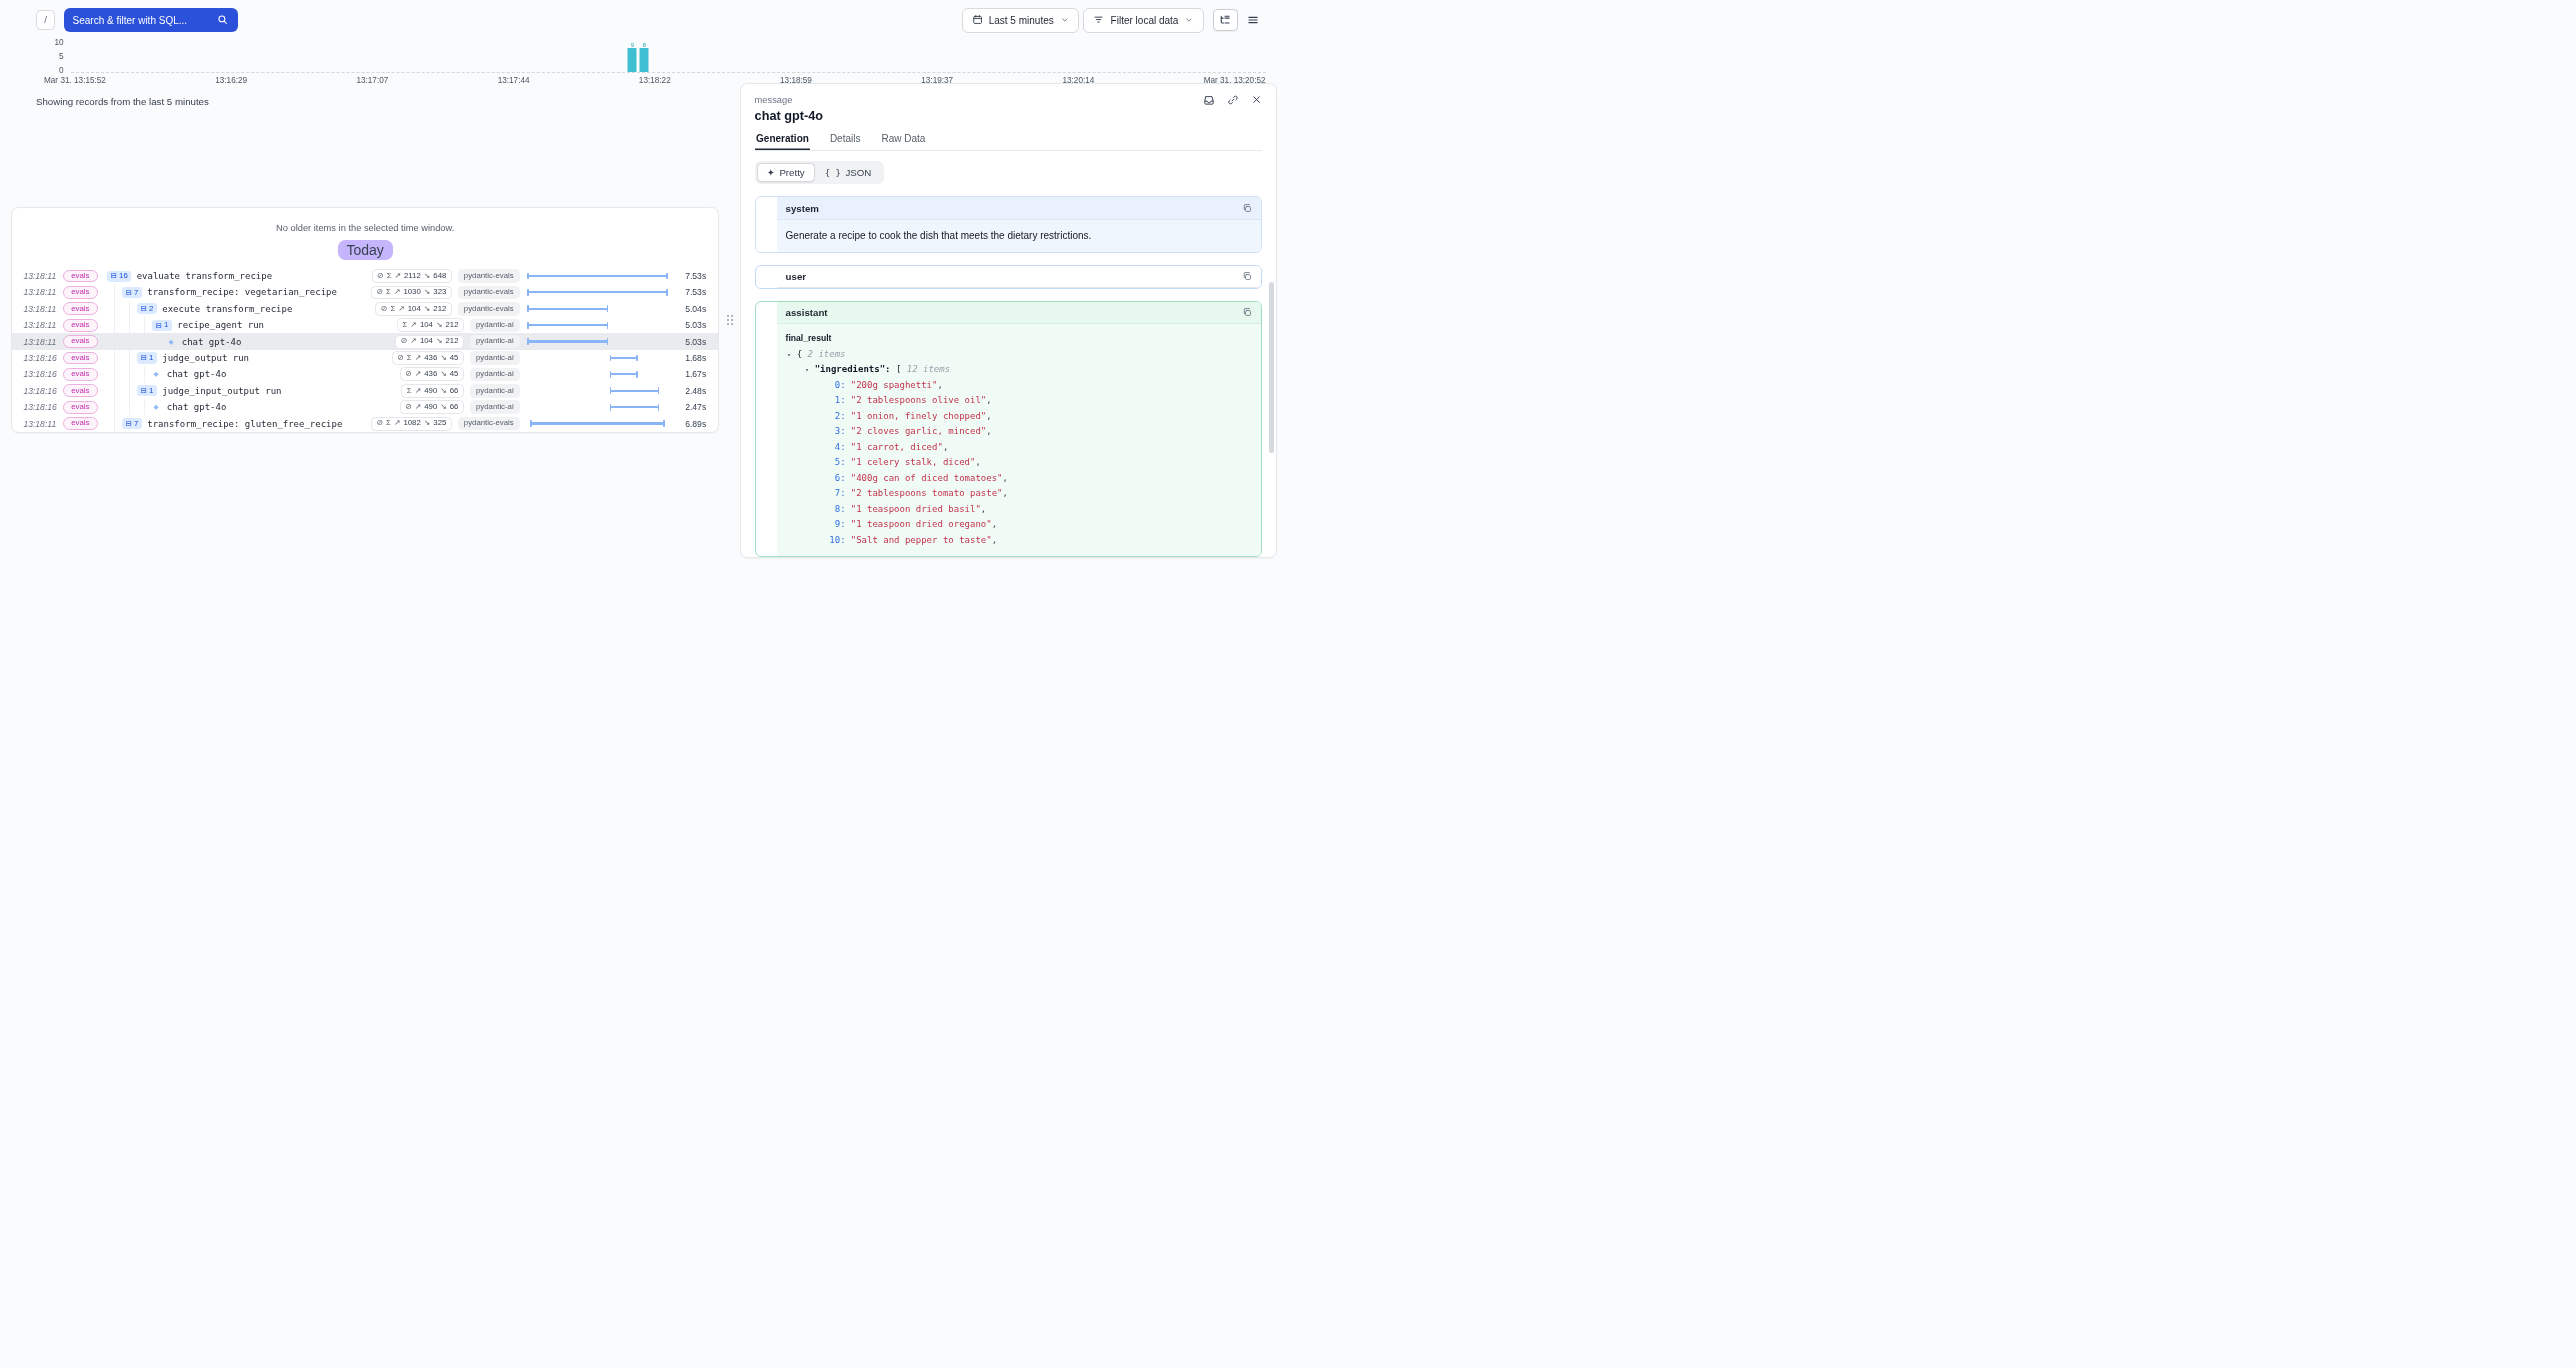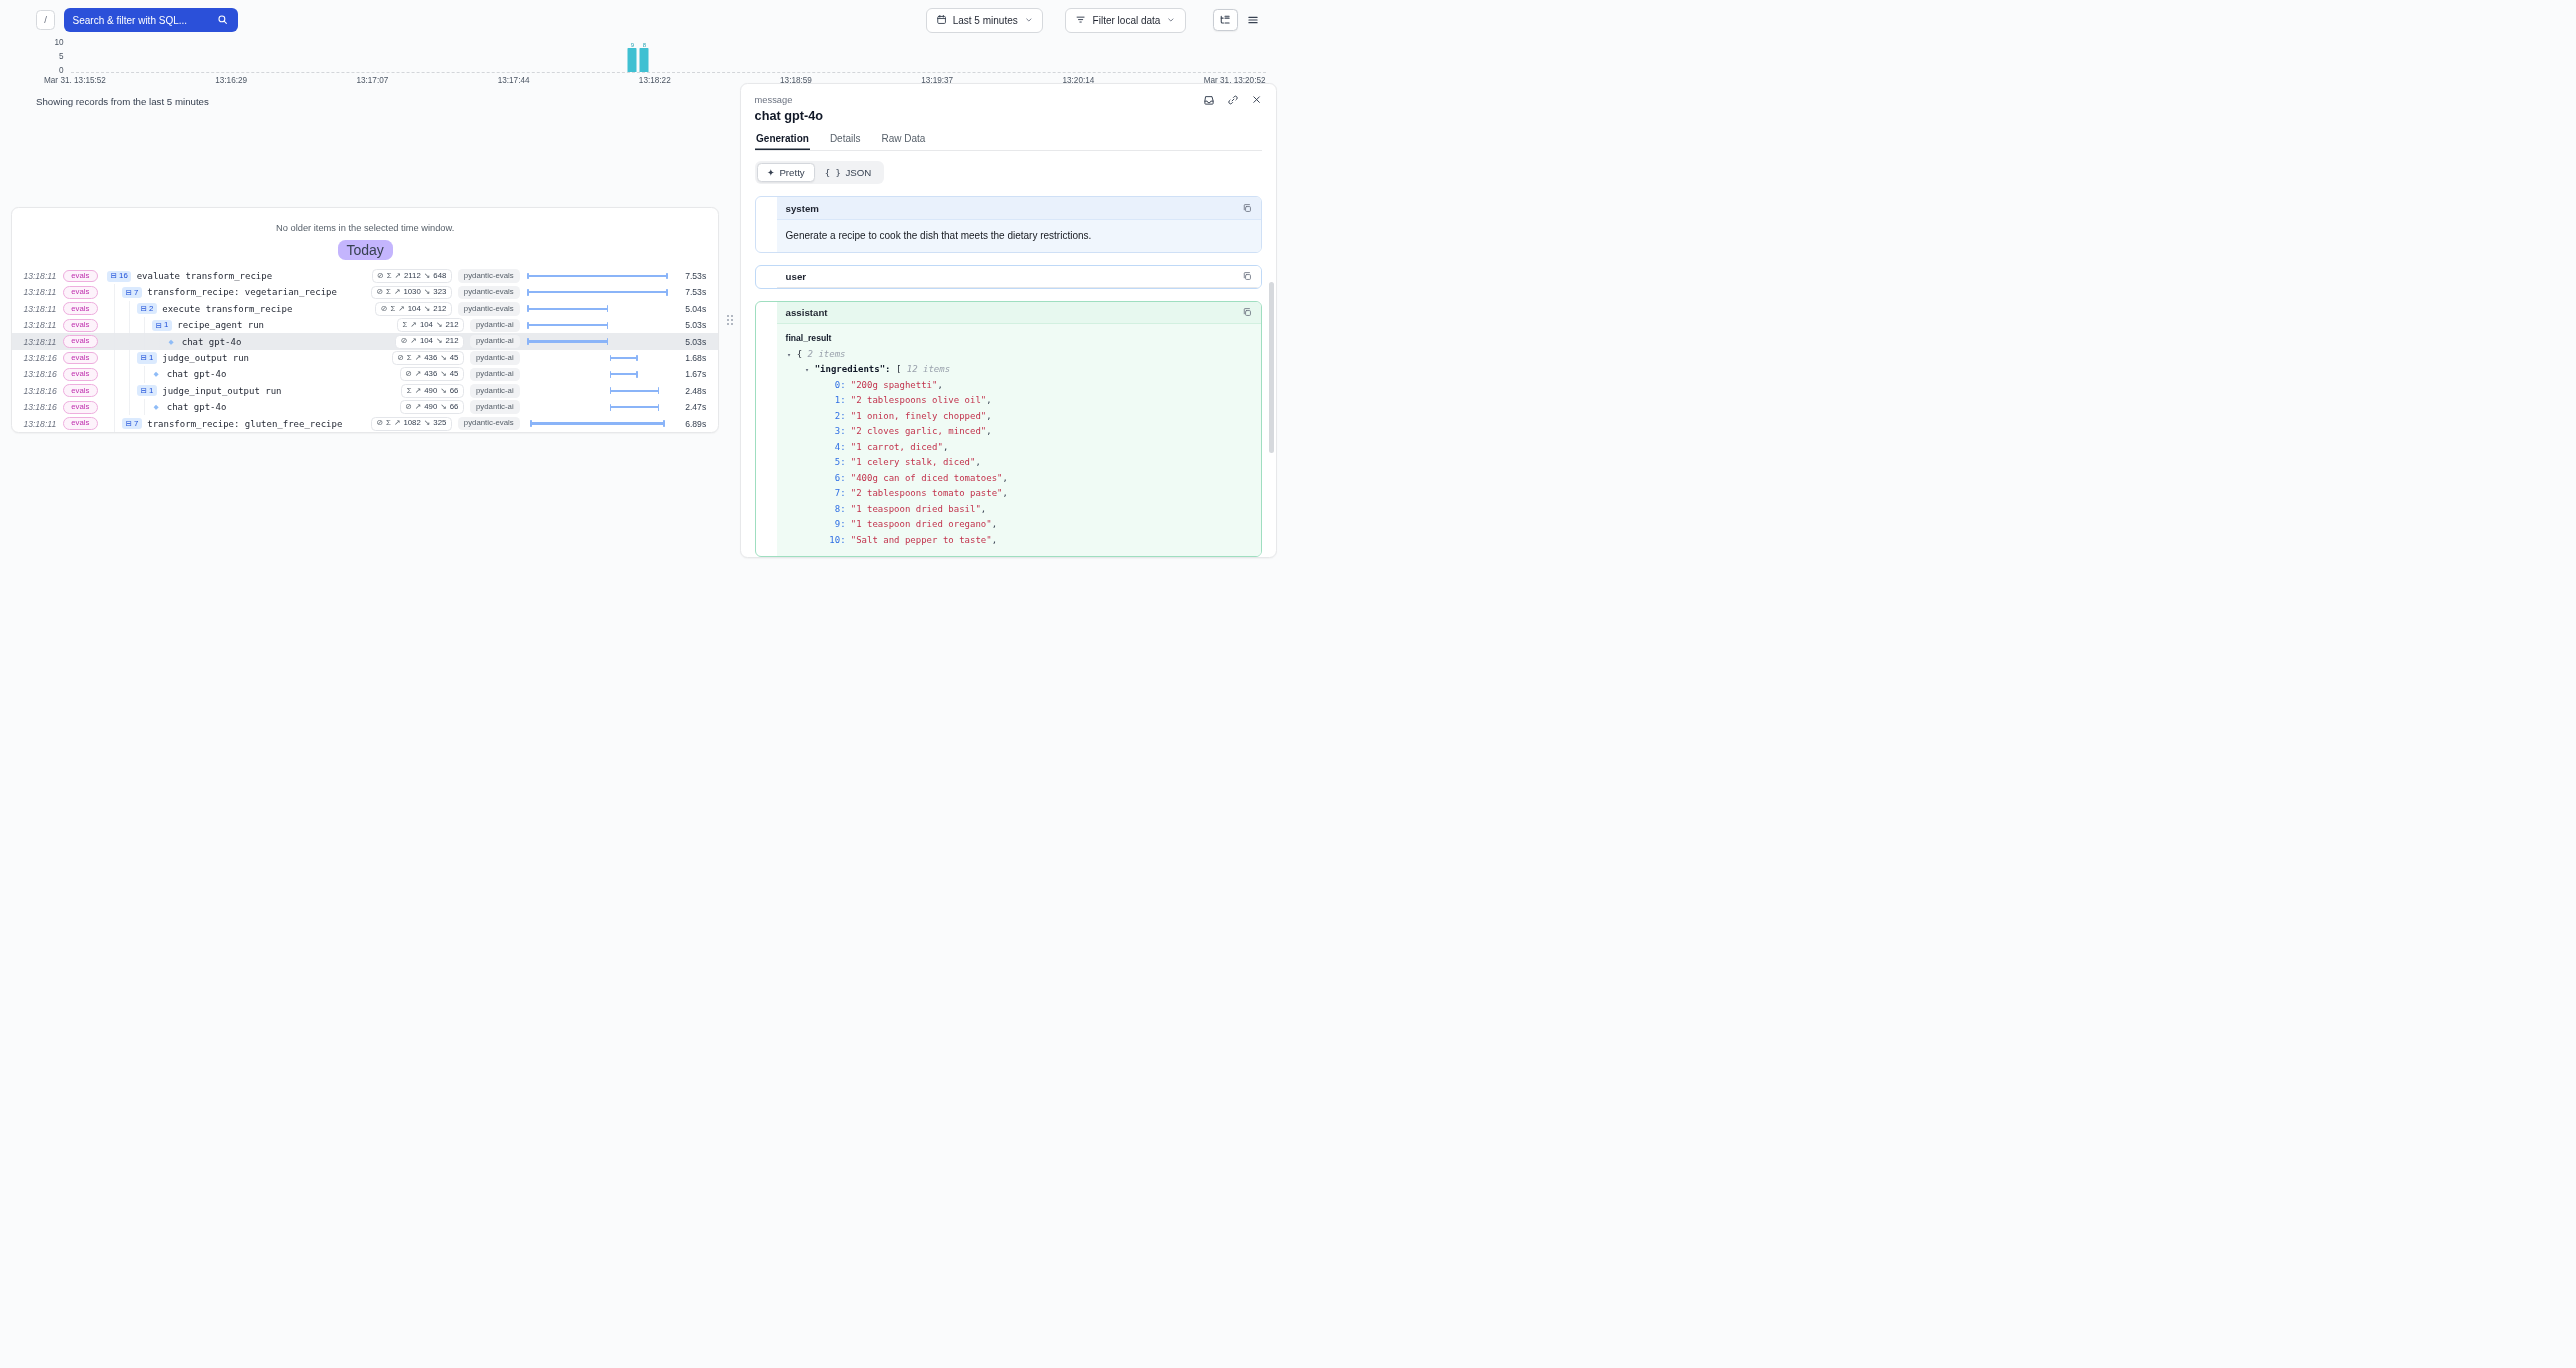--- a/index.html
+++ b/index.html
@@ -12,21 +12,21 @@
   }
   button { font-family:inherit; cursor:pointer; background:none; border:none; color:inherit; }
   svg { display:block; }
 
   
   .topbar { height:40px; display:flex; align-items:center; padding:0 22.4px 0 36px; }
   .slash-btn { width:19.4px; height:19.4px; border:0.7px solid #d6d9dd; border-radius:4.5px; background:#fff; color:#6b7280; font-size:9.7px; }
   .search-btn { margin-left:8.2px; width:174px; height:24.6px; background:#2b50d9; color:#fff; border-radius:6px;
     display:flex; align-items:center; gap:6px; padding:0 9px; font-size:10px; }
   .search-btn .lbl { flex:1; text-align:left; }
-  .tb-right { margin-left:auto; display:flex; align-items:center; gap:22px; }
+  .tb-right { margin-left:auto; display:flex; align-items:center; gap:4px; }
   .drop { height:25px; border:0.7px solid #d6d9dd; background:#fff; border-radius:6px; display:flex; align-items:center; gap:6px; padding:0 9px; font-size:10px; color:#1f2430; }
   .drop .chev { color:#6b7280; }
   .views { display:flex; gap:3px; margin-left:4.5px; }
   .vbtn { width:25px; height:22.4px; border-radius:4.5px; display:flex; align-items:center; justify-content:center; border:0.7px solid transparent; color:#374151; }
   .vbtn.active { border-color:#c9cdd3; background:#fff; box-shadow:0 0.7px 1.5px rgba(0,0,0,.06); }
 
   
   .chart { display:flex; margin:1.5px 22.4px 0 37px; }
   .yaxis { width:34px; position:relative; height:31px; flex:0 0 auto; }
   .yaxis span { position:absolute; right:7.5px; font-size:8.2px; color:#4b5563; }

